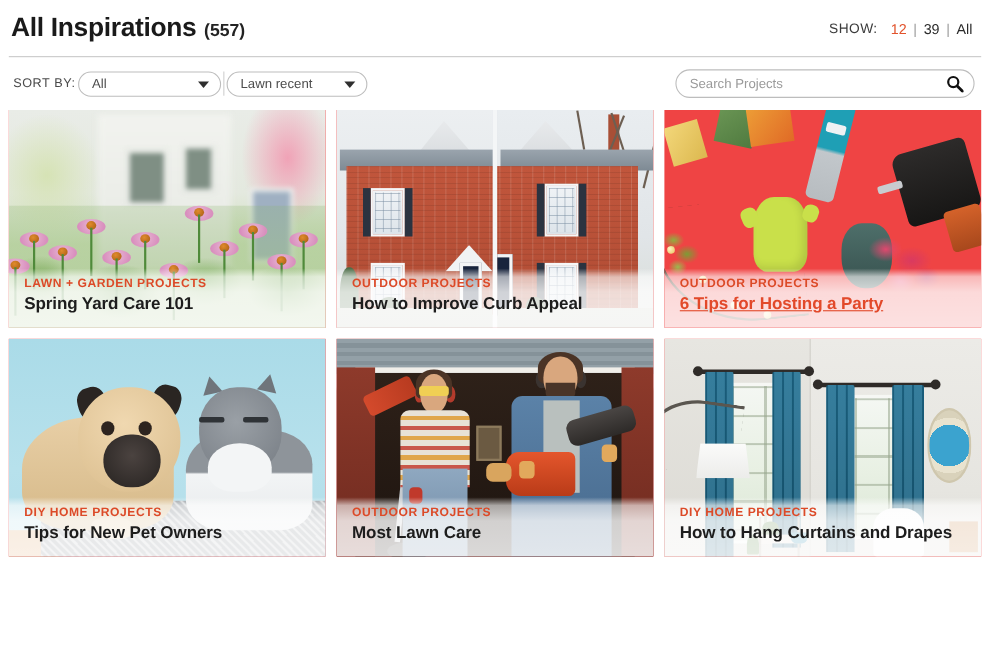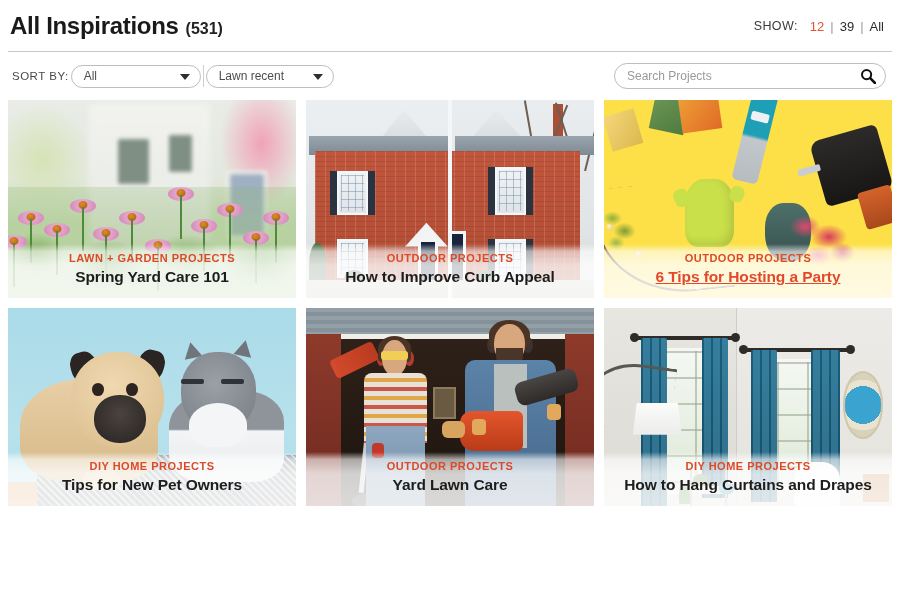--- a/index.html
+++ b/index.html
@@ -97,23 +97,22 @@
     padding: 0 8px;
     display: grid;
     grid-template-columns: repeat(3, 1fr);
     grid-auto-rows: 198px;
     column-gap: 10px;
     row-gap: 10px;
   }
   .card {
     position: relative;
     overflow: hidden;
-    background: #fde047;
+    background: #ef4444;
     cursor: pointer;
-    text-align: center;
   }
   .card-media { position: absolute; inset: 0; overflow: hidden; }
   .card-caption {
     position: absolute; left: 0; right: 0; bottom: 0;
     padding: 8px 14px 12px 14px;
     background: linear-gradient(to bottom,
         rgba(255,255,255,0) 0%,
         rgba(255,255,255,0.62) 14%,
         rgba(255,255,255,0.80) 40%,
         rgba(255,255,255,0.84) 100%);
@@ -455,21 +454,21 @@
   .rm-plant { position:absolute; border-radius:50% 50% 10% 10%; background:#5f8a4a; }
   .rm-pot { position:absolute; background:#2f8fb0; border-radius:0 0 5px 5px; }
   .rm-side { position:absolute; right:1%; bottom:2%; width:9%; height:14%; background:#c98a4e; }
 </style>
 </head>
 <body>
 
 <div class="page-header">
   <div class="title-wrap">
     <span class="page-title">All Inspirations</span>
-    <span class="page-count">(531)</span>
+    <span class="page-count">(557)</span>
   </div>
 
   <div class="show-wrap">
     <span class="show-label">SHOW:</span>
     <span class="show-opts">
       <a class="show-opt active">12</a>
       <span class="show-sep">|</span>
       <a class="show-opt">39</a>
       <span class="show-sep">|</span>
       <a class="show-opt">All</a>
@@ -723,21 +722,21 @@
           <div class="lw-blower">
               <div class="nozzle"></div>
             </div>
           <div class="lw-glove" style="left:18%; top:52%;"></div>
           <div class="lw-glove" style="right:8%; top:44%;"></div>
         </div>
       </div>
     </div>
     <div class="card-caption">
       <div class="card-cat">OUTDOOR PROJECTS</div>
-      <div class="card-title">Yard Lawn Care</div>
+      <div class="card-title">Most Lawn Care</div>
     </div>
   </div>
 
   <div class="card">
     <div class="card-media">
       <div class="scene room-scene">
         <div class="rm-wall-l"></div>
         <div class="rm-corner"></div>
 
         <div class="rm-rod" style="left:11%; width:34%; top:14%;"></div>

